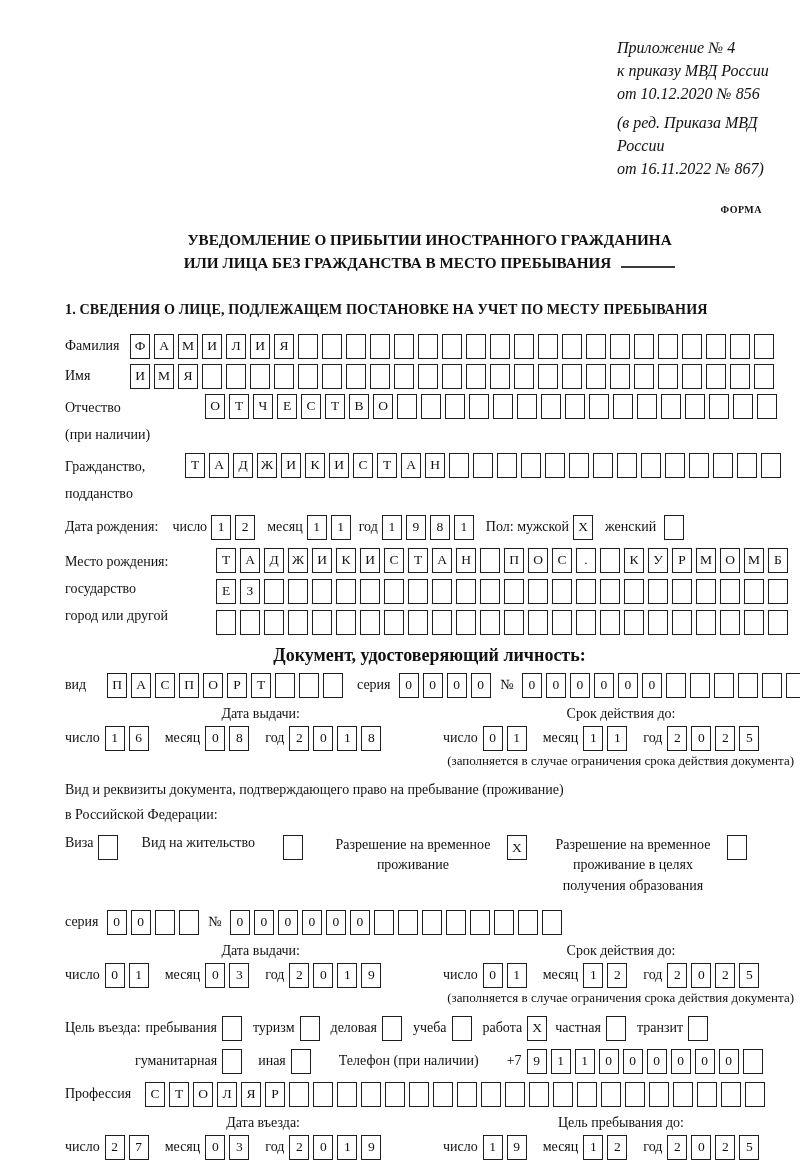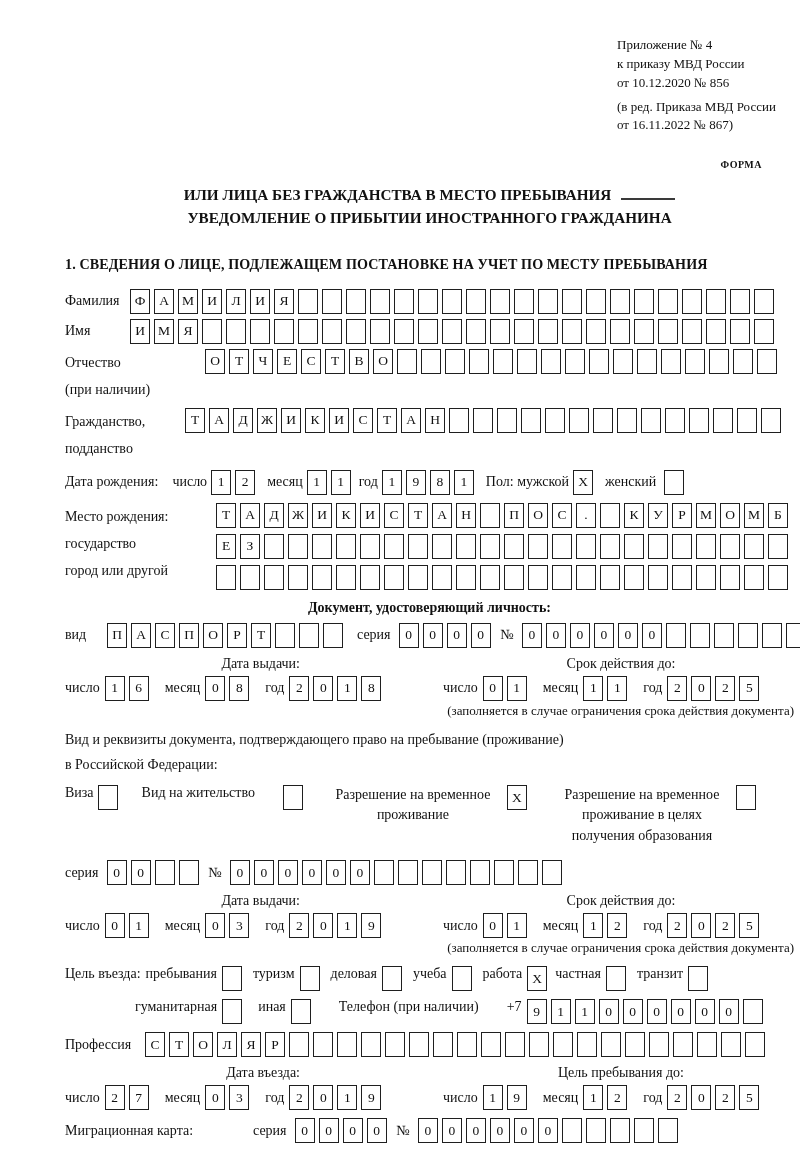--- a/index.html
+++ b/index.html
@@ -1,21 +1,21 @@
 <!DOCTYPE html>
 <html><head>
 <meta charset="utf-8">
 <style>
   html,body{margin:0;padding:0;background:#fff;}
   .page{
     width:800px;height:1163px;box-sizing:border-box;position:relative;
     padding:36px 6px 0 65px;background:#fff;color:#111;
     font-family:"Liberation Serif", serif;font-size:14px;overflow:hidden;
   }
-  .refblock{margin-left:552px;font-size:13px;line-height:1.45;}
+  .refblock{margin-left:552px;font-size:16px;line-height:1.45;font-style:italic;}
   .refblock .ed{margin-top:5px;}
   .forma{font-weight:bold;font-size:10px;text-align:right;padding-right:32px;margin-top:24px;letter-spacing:.5px;}
   .title{font-weight:bold;font-size:15.2px;text-align:center;margin-top:14px;line-height:1.5;}
   .blank{display:inline-block;width:54px;border-bottom:2.4px solid #3a3a3a;height:.85em;margin-left:10px;}
   .sec{font-weight:bold;font-size:14.1px;margin-top:26px;margin-bottom:16px;letter-spacing:.1px;}
   .row{display:flex;align-items:center;margin-bottom:5px;}
   .rowtop{display:flex;align-items:flex-start;margin-bottom:5px;}
   .cells{display:inline-flex;flex:none;}
   .cell{
     display:inline-flex;flex:none;width:20px;height:25px;box-sizing:border-box;
@@ -24,57 +24,57 @@
   }
   .lbl{flex:none;}
   .w65{width:65px;flex:none;}
   .w80{width:80px;flex:none;}
   .w120{width:120px;flex:none;}
   .w138{width:138px;flex:none;}
   .w140{width:140px;flex:none;}
   .stack div{line-height:27px;}
   .ml6{margin-left:6px;} .ml10{margin-left:10px;} .ml14{margin-left:14px;}
   .mr4{margin-right:4px;} .mr8{margin-right:8px;} .mr12{margin-right:12px;}
-  .docheading{font-weight:bold;text-align:center;margin:6px 0 7px 0;font-size:14px;}
+  .docheading{font-weight:bold;text-align:center;margin:6px 0 7px 0;font-size:18px;}
   .dates{display:flex;margin-top:8px;margin-bottom:2px;}
   .dgroup-l{width:378px;flex:none;}
   .dgroup-r{flex:1;}
   .dheading-l{width:180px;margin-left:55px;text-align:right;margin-bottom:4px;}
   .dheading-r{width:200px;margin-left:78px;text-align:center;margin-bottom:4px;}
   .dcells{display:flex;align-items:center;}
   .dcells .lbl{margin-right:5px;}
   .dcells .grp{margin-right:12px;display:inline-flex;}
   .note{font-size:13px;text-align:right;margin:1px 0 8px 0;}
   .intro{line-height:1.8;margin-top:6px;}
   .opts{display:flex;align-items:flex-start;margin:8px 0 14px 0;}
   .opt{display:flex;align-items:flex-start;}
   .optlabel-c{text-align:center;line-height:1.45;}
-  .purposes{display:flex;margin-bottom:8px;flex-wrap:nowrap;}
+  .purposes{display:flex;align-items:center;margin-bottom:8px;flex-wrap:nowrap;}
   .purposes .plabel{margin-right:5px;}
   .purposes .pbox{margin-right:11px;display:inline-flex;}
   .cbx .cell{margin-right:0;}
 </style>
 </head>
 <body>
 
 <div class="page">
 
   <div class="refblock">
     <div>Приложение № 4</div>
     <div>к приказу МВД России</div>
     <div>от 10.12.2020 № 856</div>
     <div class="ed">(в ред. Приказа МВД России</div>
     <div>от 16.11.2022 № 867)</div>
   </div>
 
   <div class="forma">ФОРМА</div>
 
   <div class="title">
+    <div>УВЕДОМЛЕНИЕ О ПРИБЫТИИ ИНОСТРАННОГО ГРАЖДАНИНА</div>
     <div><span>ИЛИ ЛИЦА БЕЗ ГРАЖДАНСТВА В МЕСТО ПРЕБЫВАНИЯ</span><span class="blank"></span></div>
-    <div>УВЕДОМЛЕНИЕ О ПРИБЫТИИ ИНОСТРАННОГО ГРАЖДАНИНА</div>
   </div>
 
   <div class="sec">1. СВЕДЕНИЯ О ЛИЦЕ, ПОДЛЕЖАЩЕМ ПОСТАНОВКЕ НА УЧЕТ ПО МЕСТУ ПРЕБЫВАНИЯ</div>
 
   <div class="row">
     <span class="lbl w65">Фамилия</span>
     <span class="cells">
         <span class="cell">Ф</span>
         <span class="cell">А</span>
         <span class="cell">М</span>
@@ -421,21 +421,21 @@
       <span class="cells cbx">
           <span class="cell"></span>
         </span>
     </span>
     <span class="opt" style="margin-right:26px;">
       <span class="lbl" style="margin-right:28px;">Вид на жительство</span>
       <span class="cells cbx">
           <span class="cell"></span>
         </span>
     </span>
-    <span class="opt" style="margin-right:29px;">
+    <span class="opt" style="margin-right:20px;">
       <span class="lbl optlabel-c" style="width:168px;margin-right:10px;">Разрешение на временное проживание</span>
       <span class="cells cbx">
           <span class="cell">X</span>
         </span>
     </span>
     <span class="opt">
       <span class="lbl optlabel-c" style="width:172px;margin-right:8px;">Разрешение на временное проживание в целях получения образования</span>
       <span class="cells cbx">
           <span class="cell"></span>
         </span>

